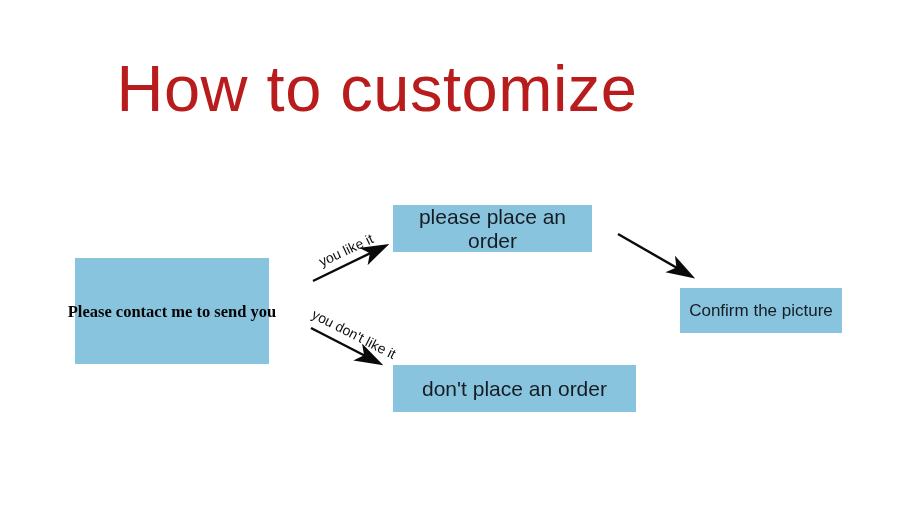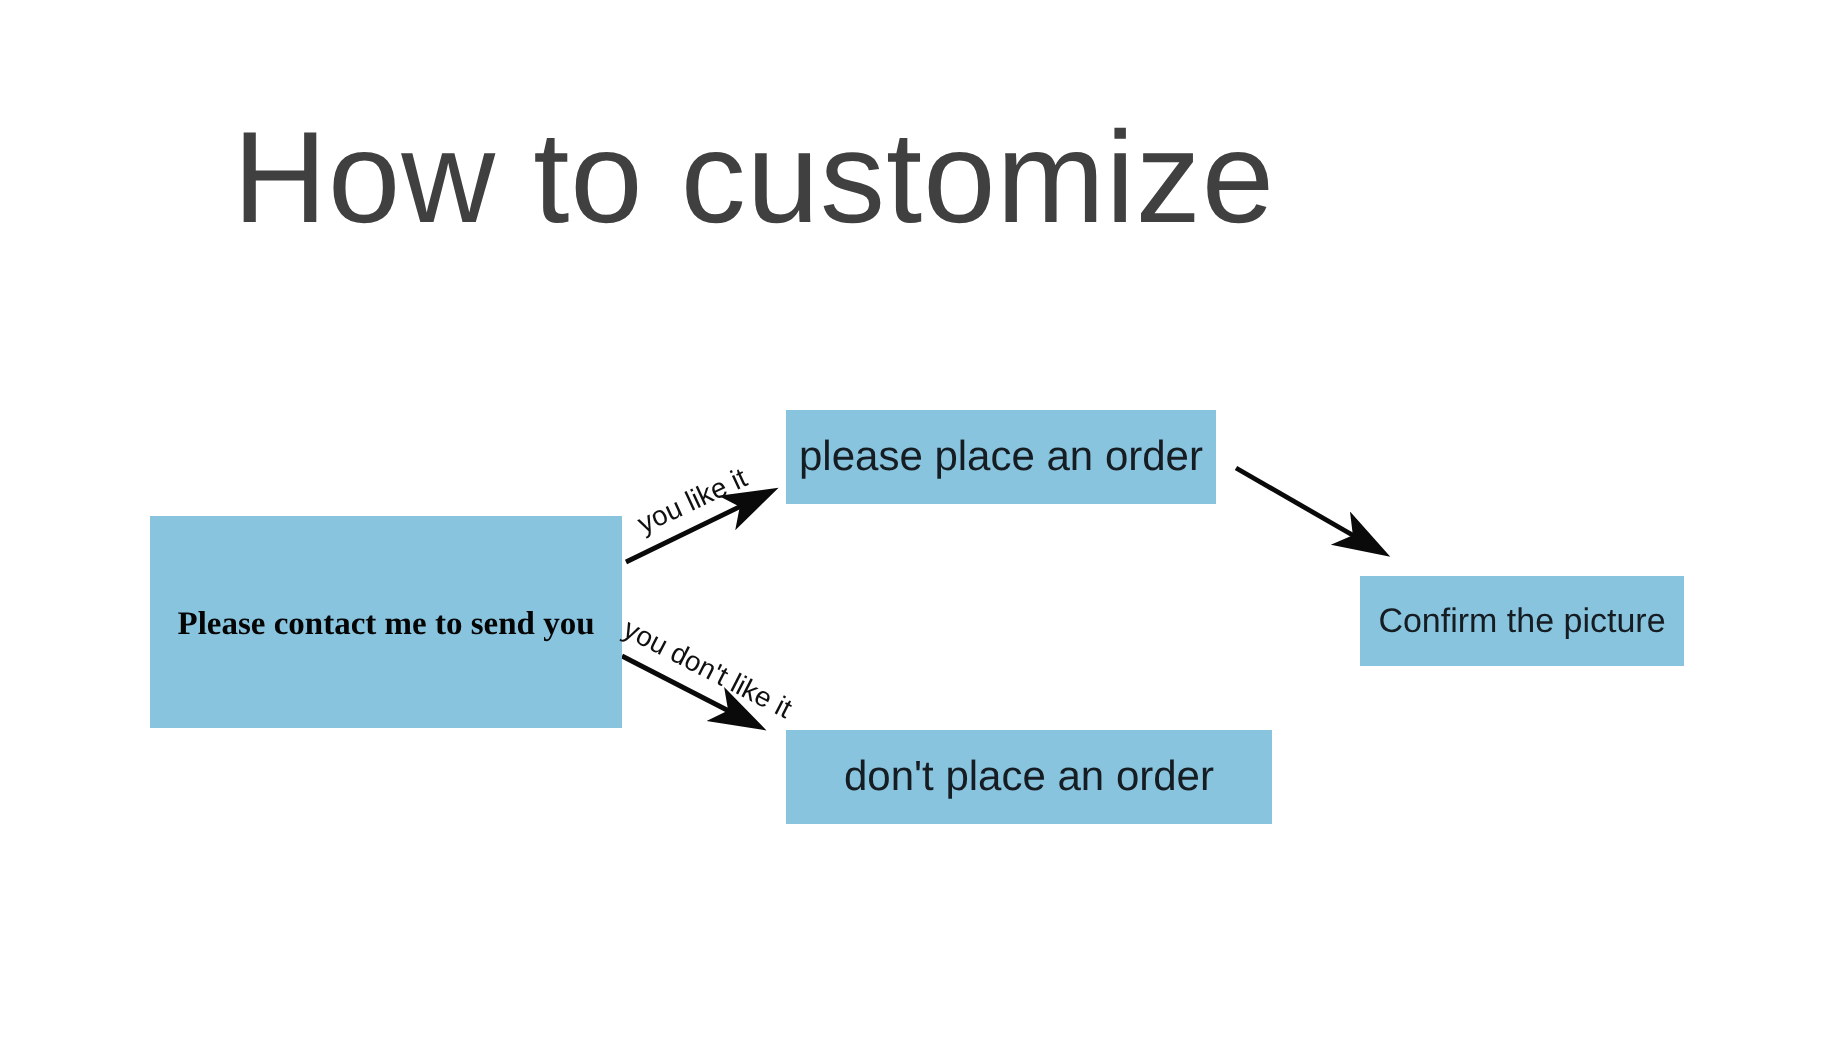--- a/index.html
+++ b/index.html
@@ -14,21 +14,21 @@
   .title {
     position: absolute;
     top: 56px;
     left: 0;
     width: 754px;
     margin: 0;
     text-align: center;
     font-size: 65px;
     font-weight: 400;
     line-height: 1;
-    color: #404040;
+    color: #b91c1c;
     letter-spacing: 0.5px;
   }
   .arrows {
     position: absolute;
     top: 0; left: 0;
     width: 920px; height: 520px;
   }
   .arrows line {
     stroke: var(--arrow-color, #0a0a0a);
     stroke-width: 2.4;
@@ -38,31 +38,31 @@
     position: absolute;
     background: var(--box-fill, #89c4df);
     display: flex;
     align-items: center;
     justify-content: center;
     text-align: center;
     color: #151c22;
   }
   .box-contact {
     left: 75px; top: 258px;
-    width: 236px; height: 106px;
+    width: 194px; height: 106px;
     flex-direction: row;
     font-family: "Liberation Serif", serif;
     font-weight: 700;
     font-size: 16.5px;
     color: #050505;
   }
   .box-contact .line { line-height: 31px; white-space: nowrap; }
   .box-order {
     left: 393px; top: 205px;
-    width: 215px; height: 47px;
+    width: 199px; height: 47px;
     font-size: 21px;
   }
   .box-no-order {
     left: 393px; top: 365px;
     width: 243px; height: 47px;
     font-size: 21px;
   }
   .box-confirm {
     left: 680px; top: 288px;
     width: 162px; height: 45px;

